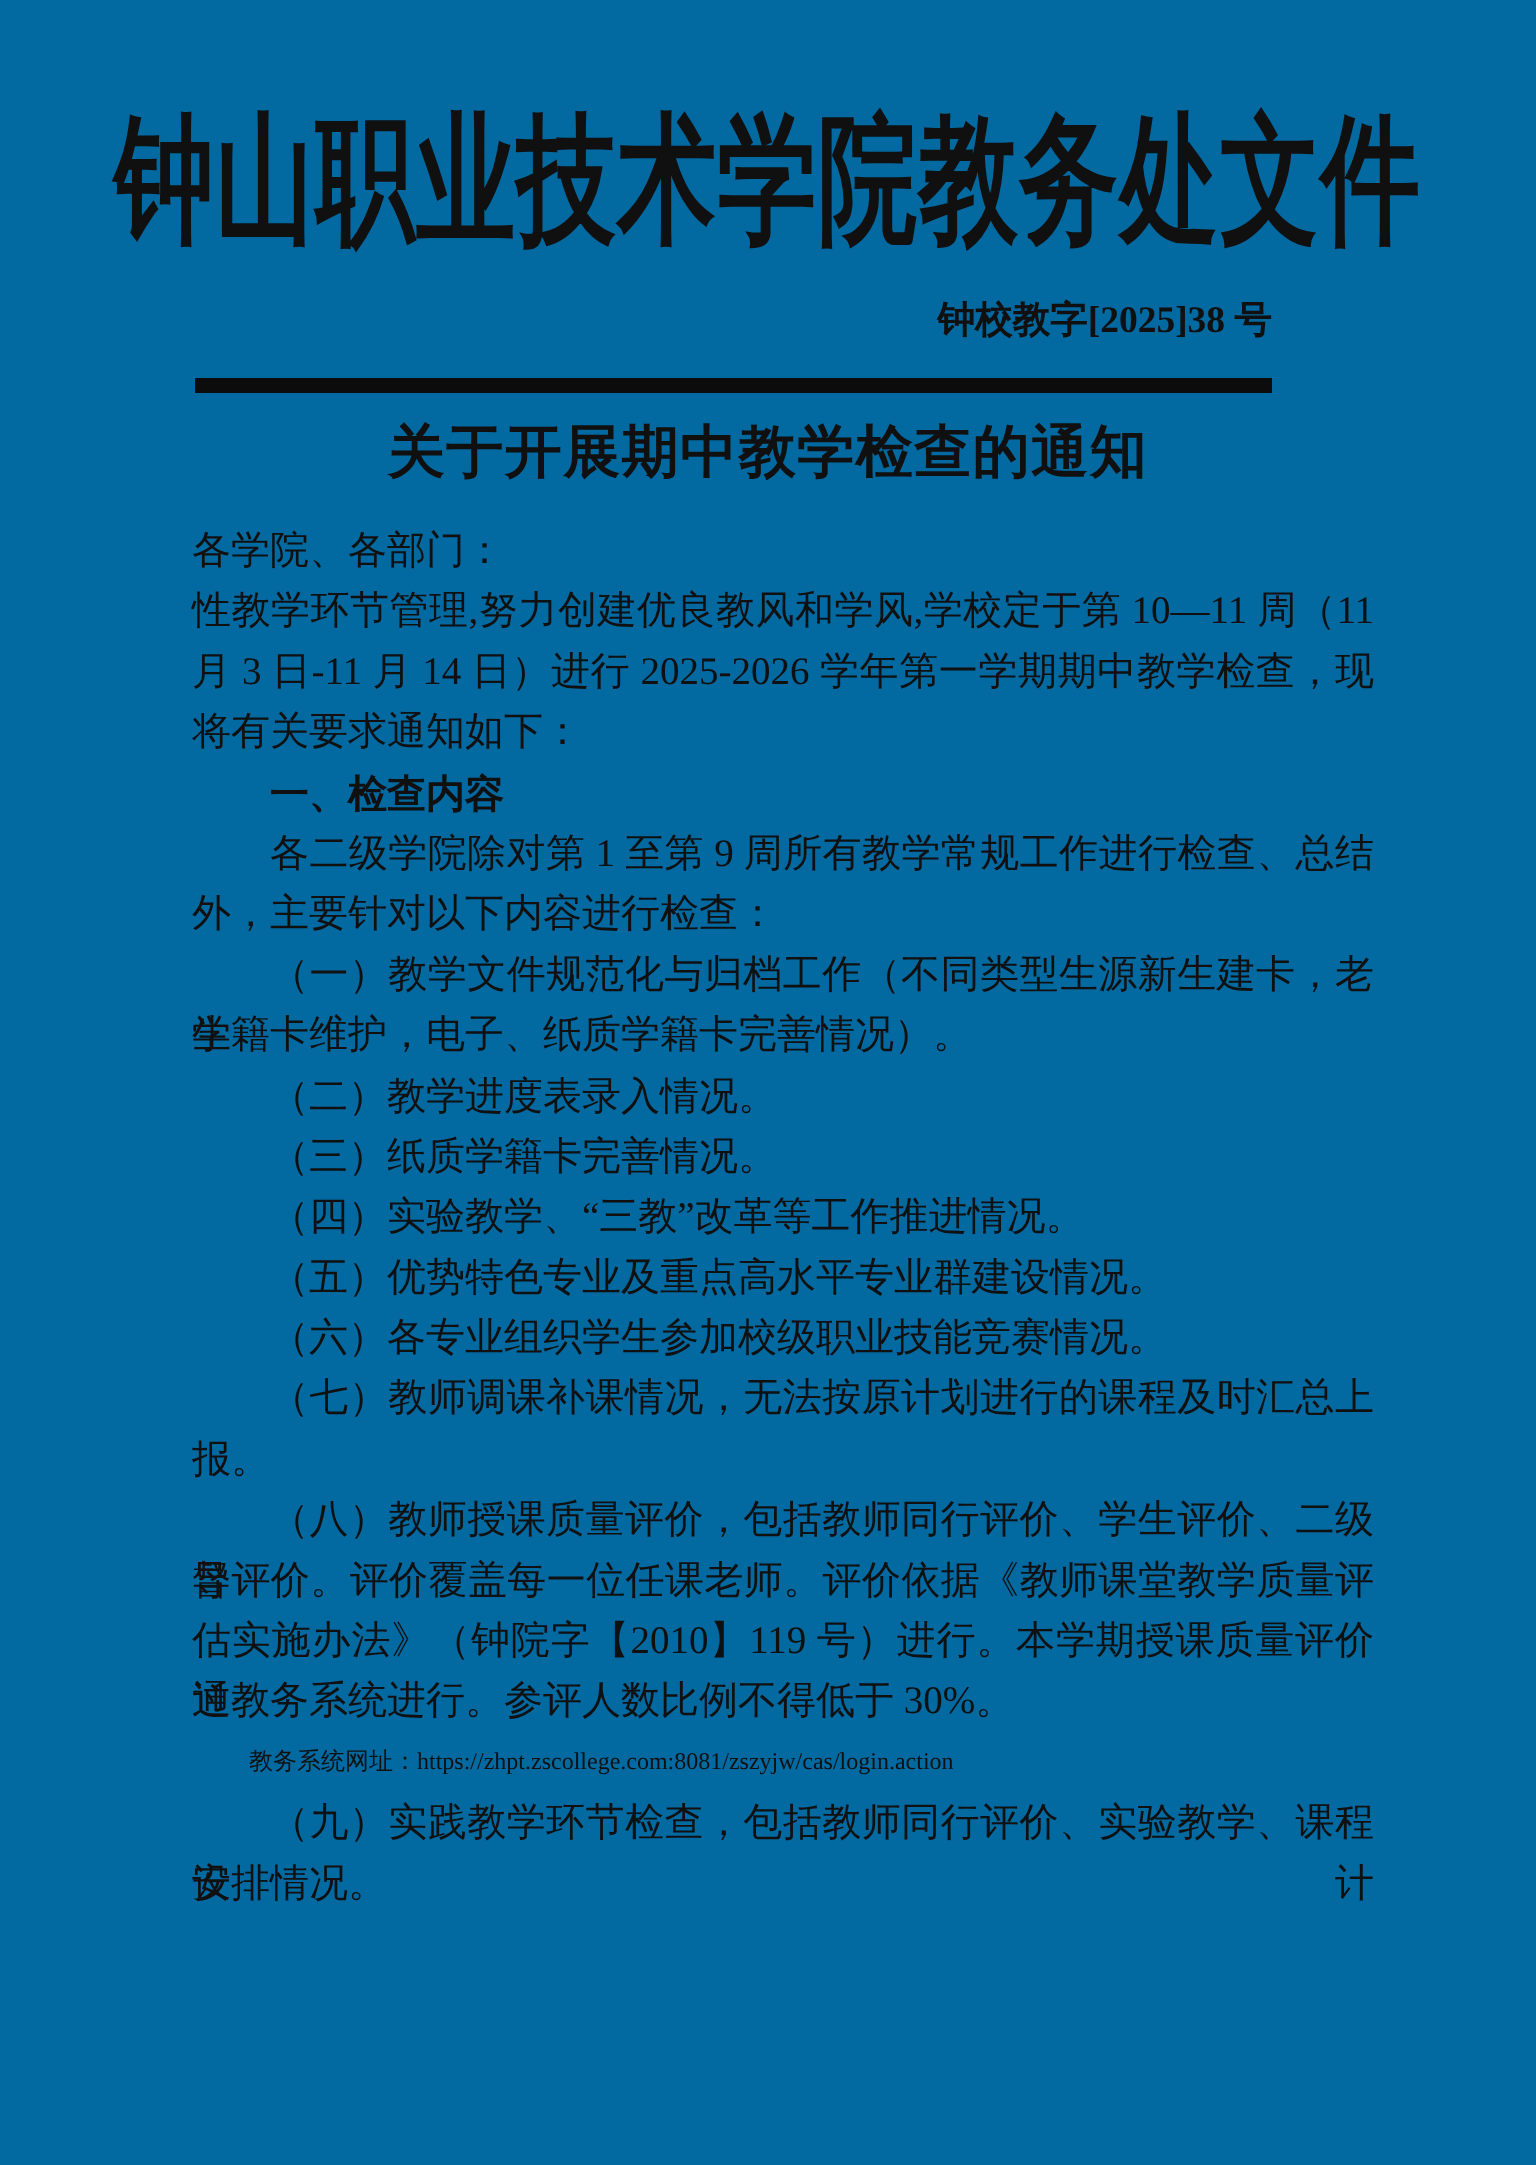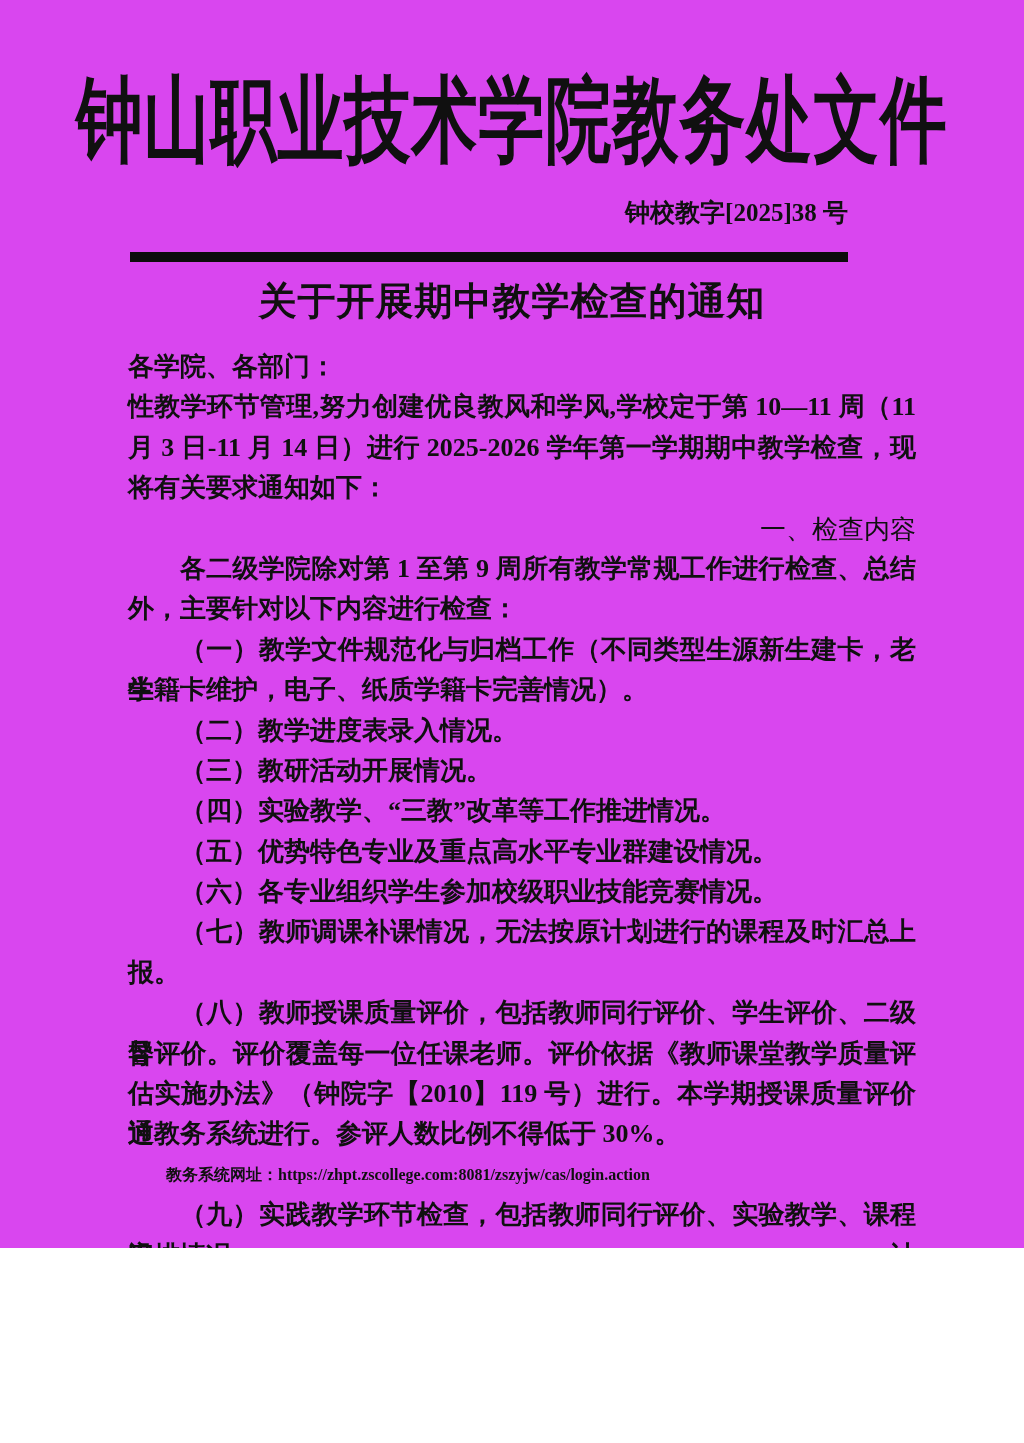--- a/index.html
+++ b/index.html
@@ -1,22 +1,22 @@
 <!DOCTYPE html>
 <html><head>
 <meta charset="utf-8">
 <style>
   * { margin: 0; padding: 0; box-sizing: border-box; }
   html, body { background: #ffffff; }
   .page {
     position: relative;
     width: 1024px;
-    height: 1248px;
+    height: 1443px;
     margin: 0 auto;
-    background: #d946ef;
+    background: #0369a1;
     color: #101010;
     font-family: "Liberation Serif", serif;
     overflow: hidden;
   }
   .org-title {
     position: absolute;
     top: 58px; left: 0;
     width: 100%; height: 126px;
     display: flex; align-items: center; justify-content: center;
   }
@@ -51,33 +51,31 @@
   .notice-body {
     position: absolute;
     top: 347px; left: 128px;
     width: 788px;
     font-size: 26px;
     line-height: 40.4px;
   }
   .line {
     height: 40.4px;
     white-space: nowrap;
-    font-weight: bold;
   }
   .line.indent { text-indent: 52px; }
   .line.fill {
     white-space: normal;
     text-align: justify;
     text-align-last: justify;
     text-justify: inter-character;
   }
   .line.bold {
-    font-weight: 400;
+    font-weight: 700;
     font-family: "Liberation Sans", sans-serif;
-    text-align: right;
   }
   .line.small {
     font-size: 16px;
     text-indent: 38px;
   }
 </style>
 </head>
 <body>
 
 <div class="page">
@@ -96,21 +94,21 @@
       <div class="line">各学院、各部门：</div>
       <div class="line fill">性教学环节管理,努力创建优良教风和学风,学校定于第 10—11 周（11</div>
       <div class="line fill">月 3 日-11 月 14 日）进行 2025-2026 学年第一学期期中教学检查，现</div>
       <div class="line">将有关要求通知如下：</div>
       <div class="line indent bold">一、检查内容</div>
       <div class="line indent fill">各二级学院除对第 1 至第 9 周所有教学常规工作进行检查、总结</div>
       <div class="line">外，主要针对以下内容进行检查：</div>
       <div class="line indent fill">（一）教学文件规范化与归档工作（不同类型生源新生建卡，老生</div>
       <div class="line">学籍卡维护，电子、纸质学籍卡完善情况）。</div>
       <div class="line indent">（二）教学进度表录入情况。</div>
-      <div class="line indent">（三）教研活动开展情况。</div>
+      <div class="line indent">（三）纸质学籍卡完善情况。</div>
       <div class="line indent">（四）实验教学、“三教”改革等工作推进情况。</div>
       <div class="line indent">（五）优势特色专业及重点高水平专业群建设情况。</div>
       <div class="line indent">（六）各专业组织学生参加校级职业技能竞赛情况。</div>
       <div class="line indent fill">（七）教师调课补课情况，无法按原计划进行的课程及时汇总上</div>
       <div class="line">报。</div>
       <div class="line indent fill">（八）教师授课质量评价，包括教师同行评价、学生评价、二级督</div>
       <div class="line fill">导评价。评价覆盖每一位任课老师。评价依据《教师课堂教学质量评</div>
       <div class="line fill">估实施办法》（钟院字【2010】119 号）进行。本学期授课质量评价通</div>
       <div class="line">过教务系统进行。参评人数比例不得低于 30%。</div>
       <div class="line indent small">教务系统网址：https://zhpt.zscollege.com:8081/zszyjw/cas/login.action</div>

